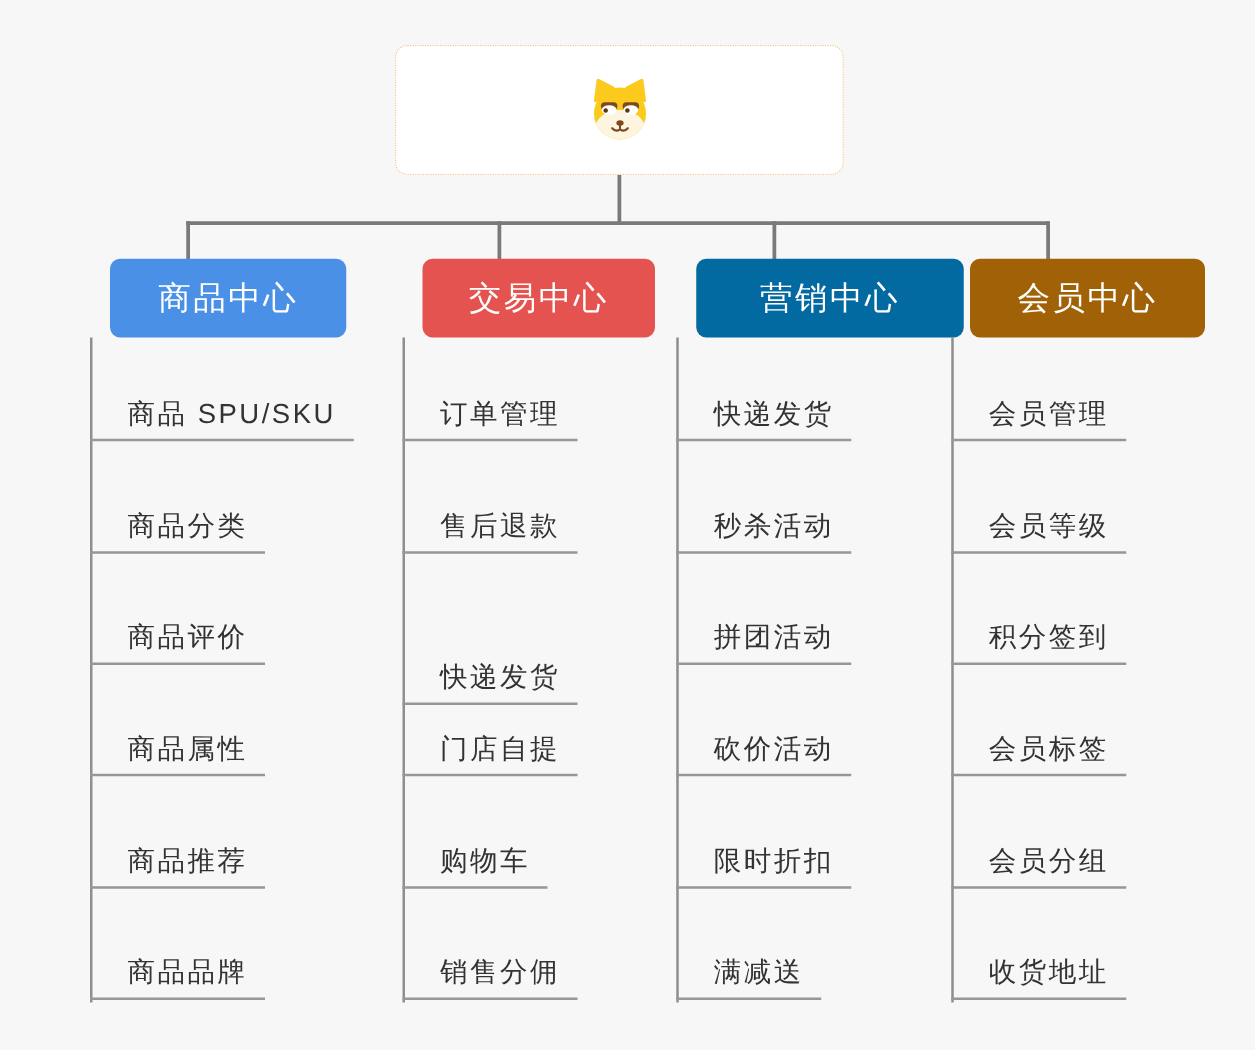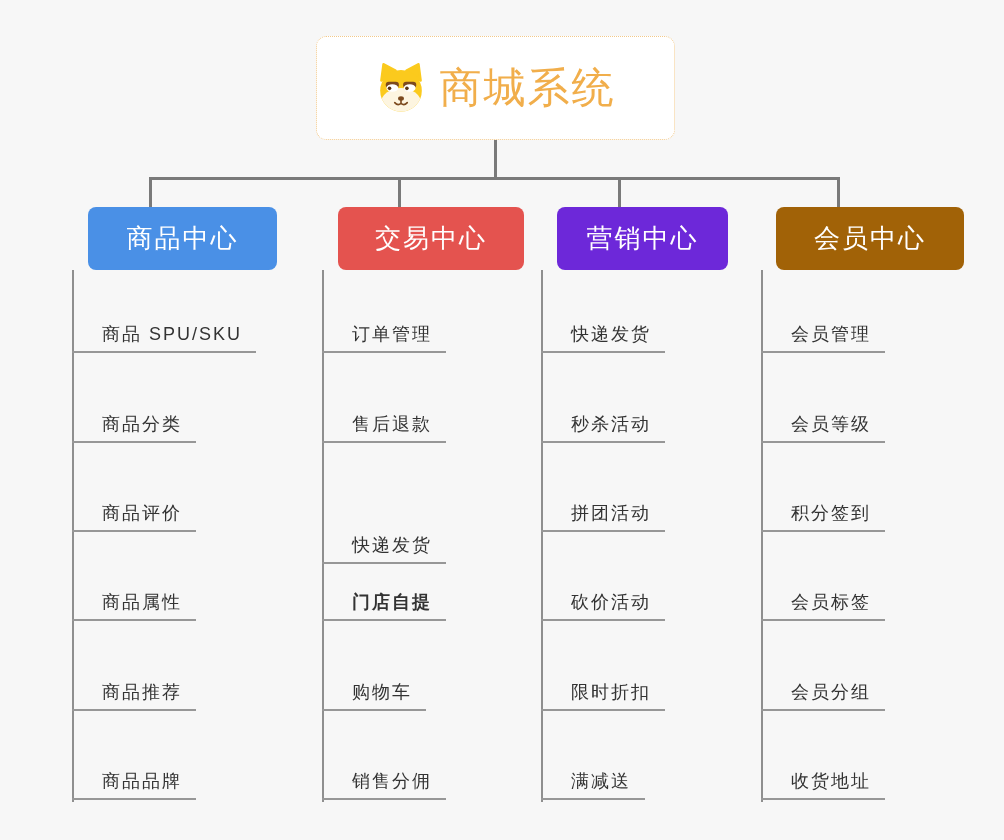--- a/index.html
+++ b/index.html
@@ -24,21 +24,21 @@
     color:#ffffff;font-size:26px;letter-spacing:2px;white-space:nowrap;margin-left:31px;
   }
   
   .trunk{position:absolute;top:270px;width:2px;height:532px;background:#8f8f8f;}
   
   .leaf{
     position:absolute;height:42px;box-sizing:border-box;
     display:flex;align-items:flex-end;
     padding:0 14px 5px 30px;
     border-bottom:2px solid #979797;
-    font-size:18px;letter-spacing:2px;color:#333333;white-space:nowrap;
+    font-size:22px;letter-spacing:2px;color:#333333;white-space:nowrap;
   }
   .icon-wrap{width:50px;height:54px;display:flex;align-items:center;justify-content:center;}
 </style>
 </head>
 <body>
 
 <div class="root-node">
   <span class="icon-wrap">
     <svg width="50" height="54" viewBox="0 0 72 76" aria-hidden="true">
       <defs>
@@ -61,51 +61,50 @@
 
       <ellipse cx="23.5" cy="38" rx="8.5" ry="5.5" fill="#ffffff"></ellipse>
       <ellipse cx="48.5" cy="38" rx="8.5" ry="5.5" fill="#ffffff"></ellipse>
       <circle cx="19.5" cy="38.5" r="2.6" fill="#5b3514"></circle>
       <circle cx="44.5" cy="38.5" r="2.6" fill="#5b3514"></circle>
 
       <ellipse cx="36" cy="53" rx="4.2" ry="3.2" fill="#7c4a1e"></ellipse>
       <path d="M36 55 L36 60 M27 59 Q31.5 64 36 60 Q40.5 64 45 59" fill="none" stroke="#7c4a1e" stroke-width="2.4" stroke-linecap="round"></path>
     </svg>
   </span>
-  <span class="root-title" style="color: rgb(241, 174, 75);">商城系统</span>
 </div>
 
 <div class="conn" style="left:494px;top:140px;width:3px;height:39px;"></div>
 <div class="conn" style="left:149px;top:177px;width:690px;height:3px;"></div>
 <div class="conn" style="left:149px;top:177px;width:3px;height:31px;"></div>
 <div class="conn" style="left:398px;top:177px;width:3px;height:31px;"></div>
 <div class="conn" style="left:618px;top:177px;width:3px;height:31px;"></div>
 <div class="conn" style="left:837px;top:177px;width:3px;height:31px;"></div>
 
 <div class="branch-node" style="left: 57px; width: 189px; background-color: rgb(74, 144, 230);">商品中心</div>
 <div class="branch-node" style="left: 307px; width: 186px; background-color: rgb(228, 83, 79);">交易中心</div>
-<div class="branch-node" style="left: 526px; width: 171px; background-color: #6d28d9; text-align: right;">营销中心</div>
+<div class="branch-node" style="left: 526px; width: 214px; background-color: #0369a1; text-align: right;">营销中心</div>
 <div class="branch-node" style="left: 745px; width: 188px; background-color: #a16207;">会员中心</div>
 
 <div class="trunk" style="left:72px;"></div>
 <div class="trunk" style="left:322px;"></div>
 <div class="trunk" style="left:541px;"></div>
 <div class="trunk" style="left:761px;"></div>
 
 <div class="leaf" style="left:72px;top:311px;">商品 SPU/SKU</div>
 <div class="leaf" style="left:72px;top:401px;">商品分类</div>
 <div class="leaf" style="left:72px;top:490px;">商品评价</div>
 <div class="leaf" style="left:72px;top:579px;">商品属性</div>
 <div class="leaf" style="left:72px;top:669px;">商品推荐</div>
 <div class="leaf" style="left:72px;top:758px;">商品品牌</div>
 
 <div class="leaf" style="left:322px;top:311px;">订单管理</div>
 <div class="leaf" style="left:322px;top:401px;">售后退款</div>
 <div class="leaf" style="left:322px;top:490px;margin-top:32px;">快递发货</div>
-<div class="leaf" style="left:322px;top:579px;font-weight:bold;">门店自提</div>
+<div class="leaf" style="left:322px;top:579px;">门店自提</div>
 <div class="leaf" style="left:322px;top:669px;">购物车</div>
 <div class="leaf" style="left:322px;top:758px;">销售分佣</div>
 
 <div class="leaf" style="left:541px;top:311px;">快递发货</div>
 <div class="leaf" style="left:541px;top:401px;">秒杀活动</div>
 <div class="leaf" style="left:541px;top:490px;">拼团活动</div>
 <div class="leaf" style="left:541px;top:579px;">砍价活动</div>
 <div class="leaf" style="left:541px;top:669px;">限时折扣</div>
 <div class="leaf" style="left:541px;top:758px;">满减送</div>
 

